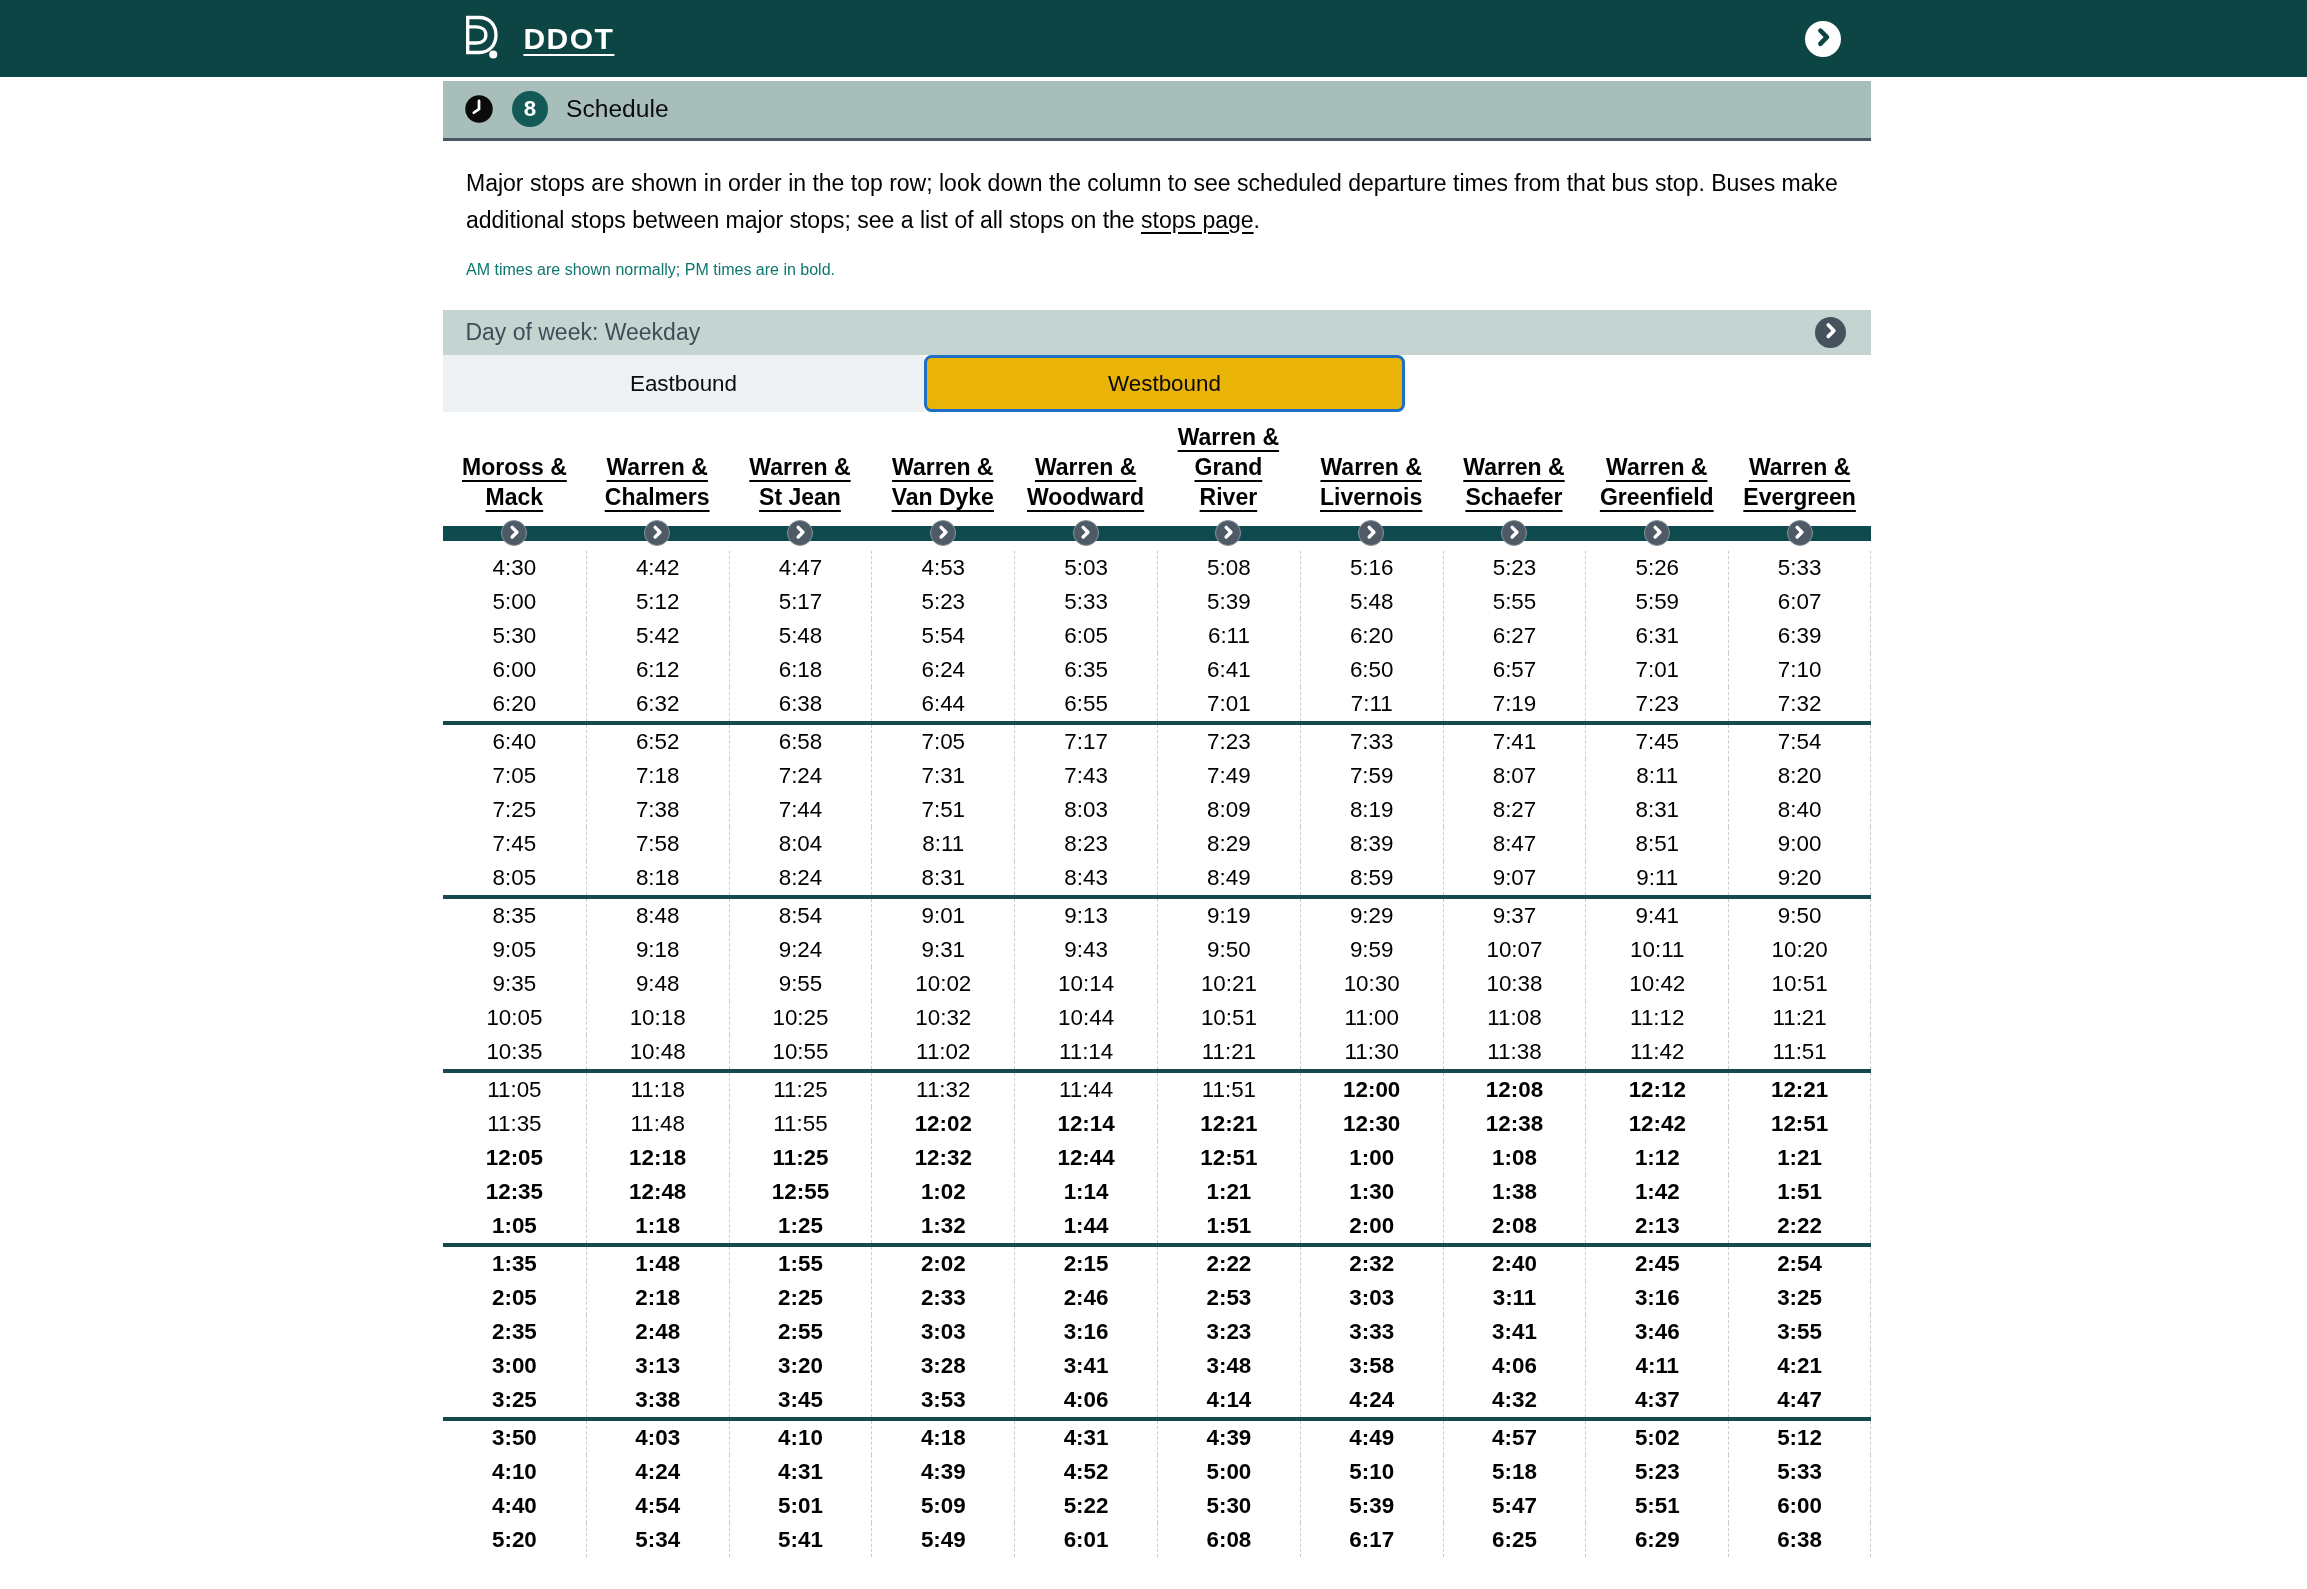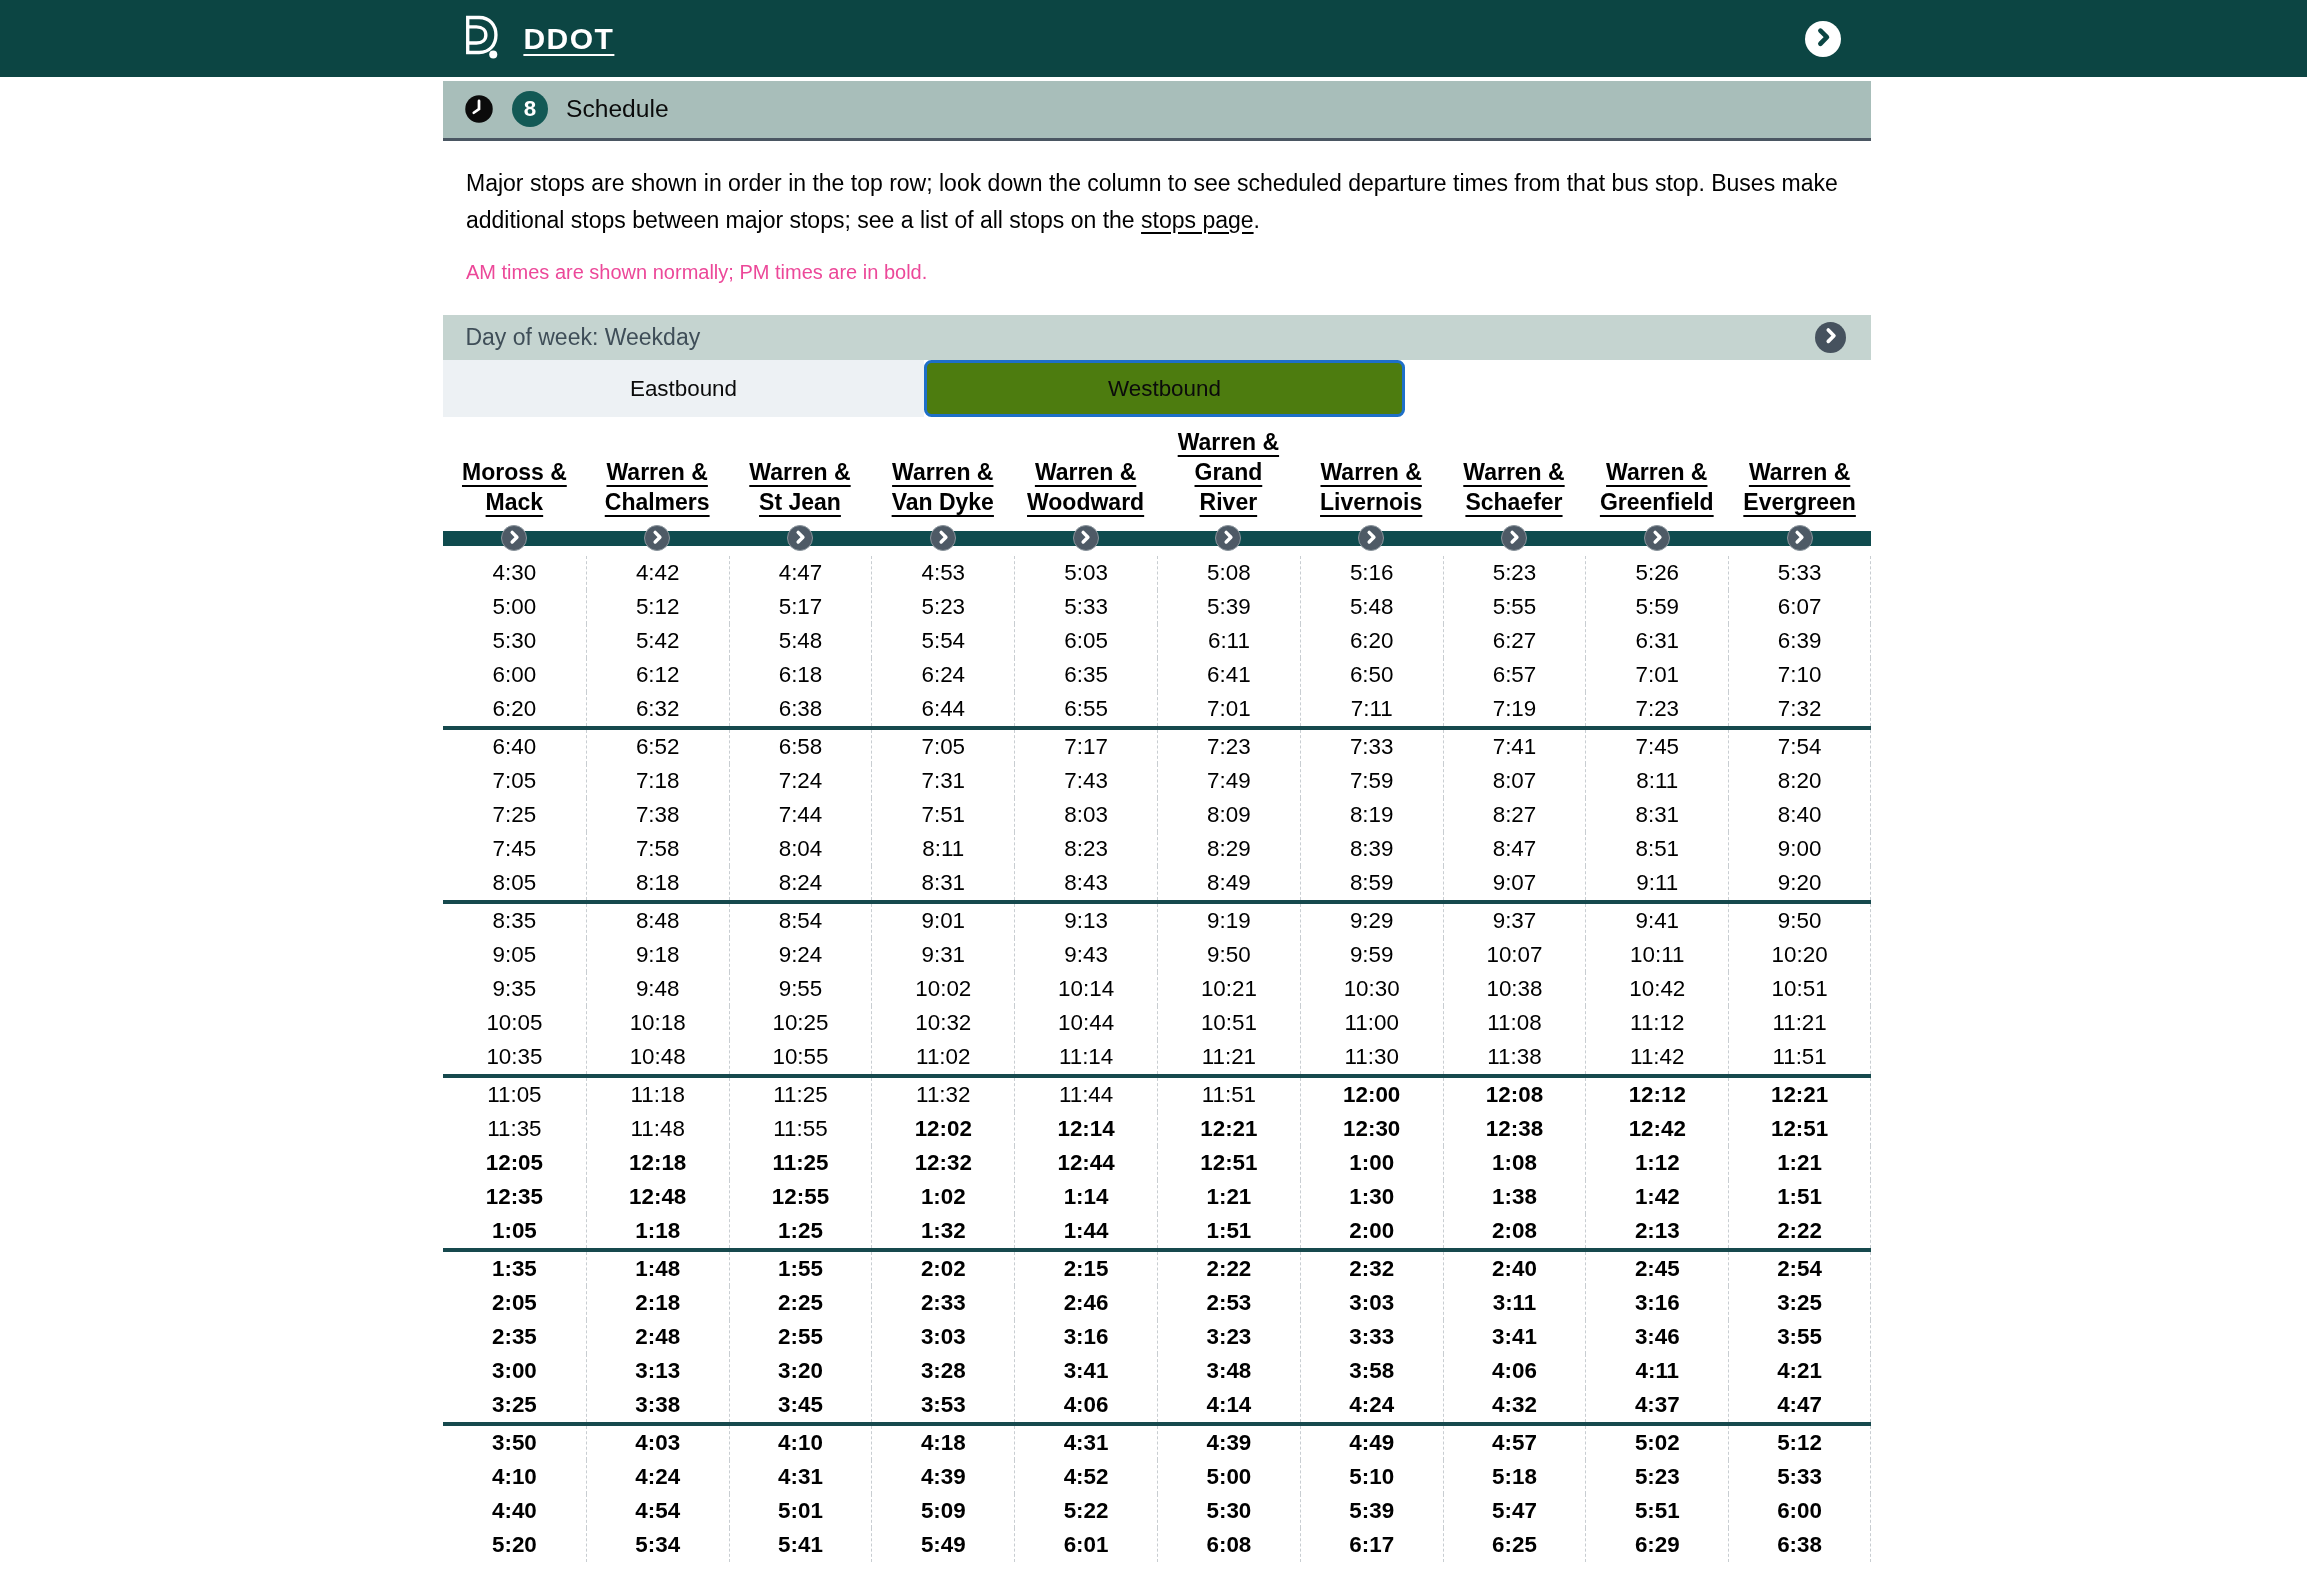--- a/index.html
+++ b/index.html
@@ -48,21 +48,21 @@
   }
   .schedule-title { font-size:24.6px; color:#0b0b0b; }
 
   
   .intro {
     margin:24px 0 13px; padding:0 19.4px 0 23px;
     font-size:23px; line-height:37px; color:#000;
     max-width:1416px;
   }
   .intro a { color:#000; text-decoration:underline; text-underline-offset:3.7px; cursor:pointer; }
-  .note { margin:22.4px 0 0; padding:0 23px; font-size:20px; color:#ec4899; }
+  .note { margin:22.4px 0 0; padding:0 23px; font-size:16px; color:#0f766e; }
 
   
   .filters { margin-top:31px; background:#c5d4d0; }
   .filter-row { height:45px; display:flex; align-items:center; padding:0 25px 0 22.4px; }
   .filter-row.day  { color:#3f4e58; font-size:23px;gap:31px; }
   .filter-row.dir  { color:#0b0b0b; font-size:23px; }
   .day-expand {
     margin-left:auto; width:31px; height:31px; border-radius:50%;
     background:#46525e; border:none; display:flex; align-items:center; justify-content:center;
     cursor:pointer; padding:0;
@@ -71,21 +71,21 @@
 
   
   .tabs { display:flex; height:57px; }
   .tab {
     width:481px; height:100%; font-size:22.4px; color:#0b0b0b;
     display:flex; align-items:center; justify-content:center;
     border:none; background:#edf1f4; cursor:pointer;
     font-family:Liberation Sans, sans-serif;
   }
   .tab.selected {
-    background:#4d7c0f; border:3.7px solid #1e6fc8; border-radius:7.5px;
+    background:#eab308; border:3.7px solid #1e6fc8; border-radius:7.5px;
   }
 
   
   .timetable { margin-top:10.4px; }
   .tgrid { display:grid; grid-template-columns:repeat(10, 1fr); }
 
   .thead { align-items:end; min-height:92px; padding-bottom:6px; }
   .stop-link {
     display:block; text-align:center; margin:0 auto; max-width:124px;
     font-size:23px; font-weight:700; line-height:30px; color:#000;

